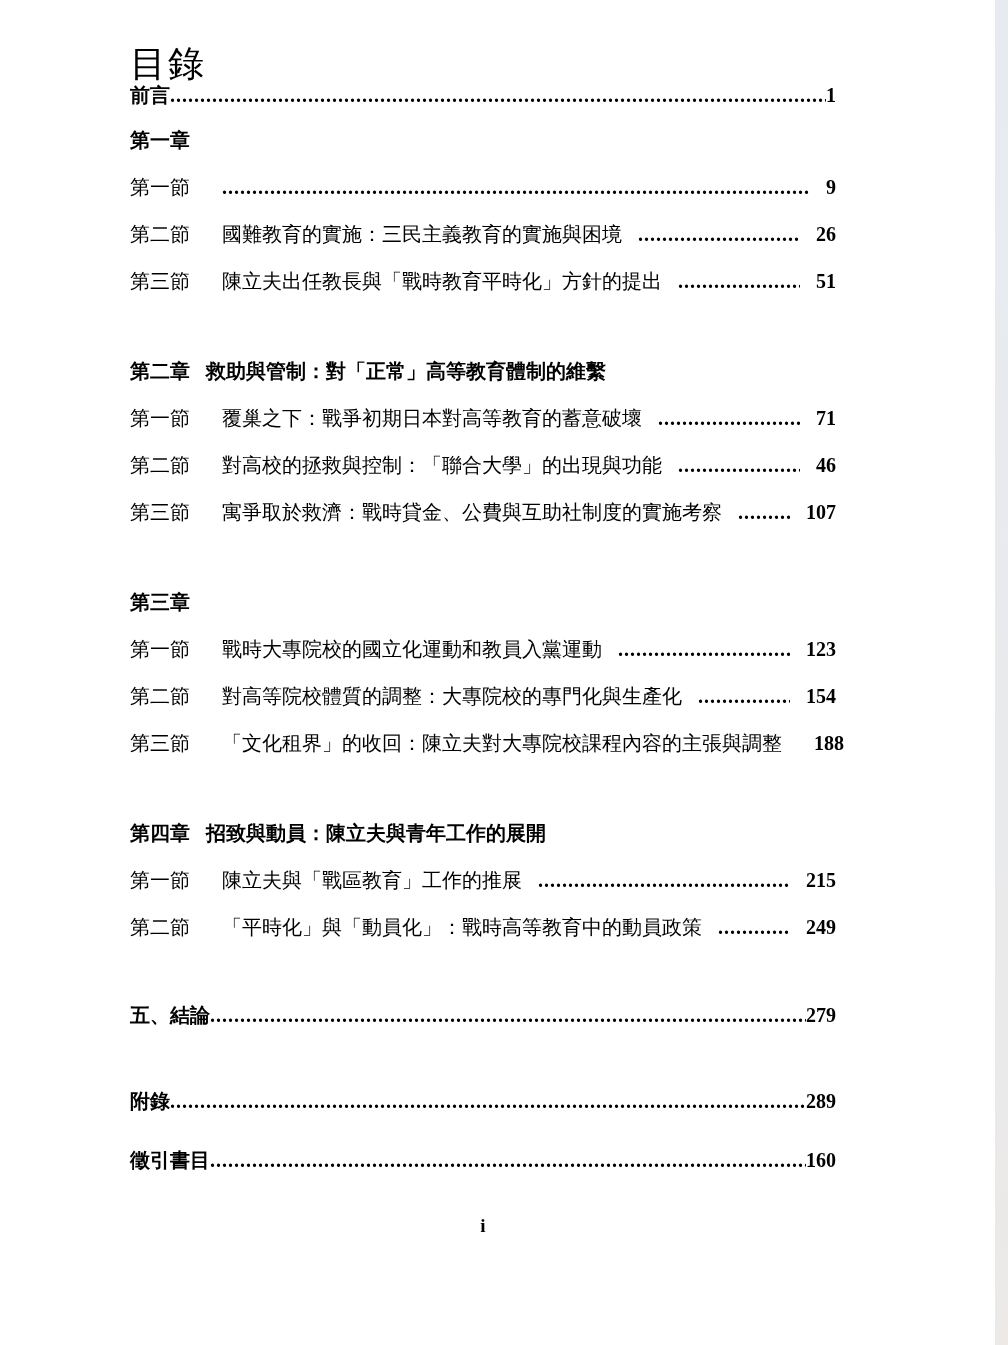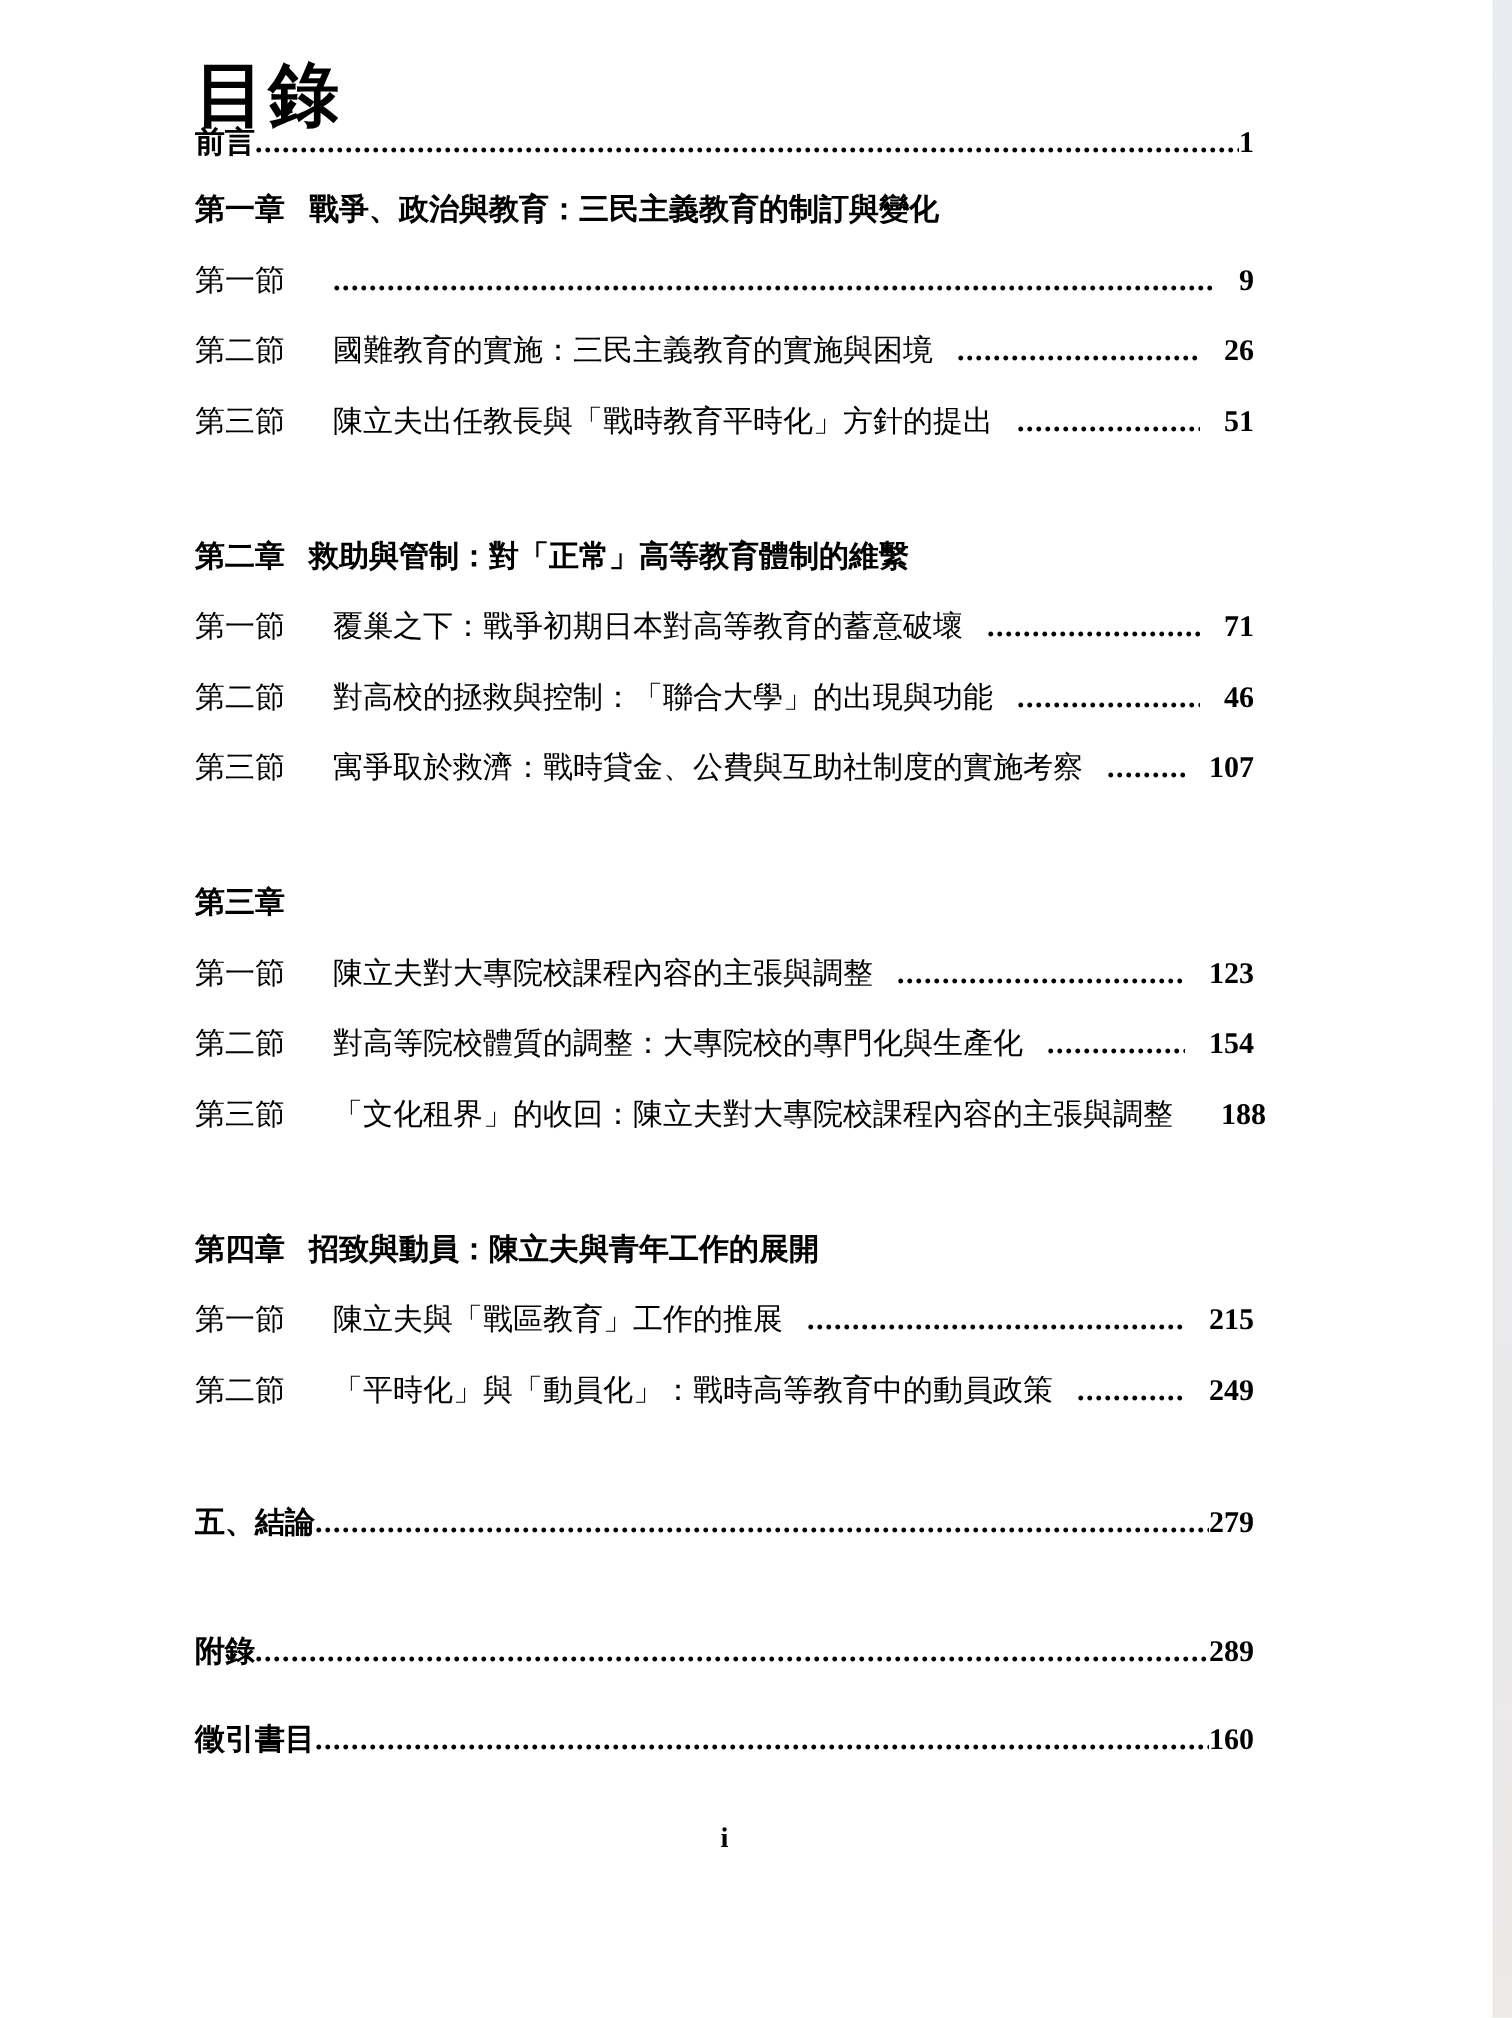--- a/index.html
+++ b/index.html
@@ -24,23 +24,23 @@
     background: linear-gradient(#e7ebf0, #e9eaec 60%, #ece9e7);
   }
   .content {
     position: absolute;
     left: 130px;
     top: 44px;
     width: 706px;
   }
   h1.doc-title {
     margin: 0;
-    font-size: 47px;
+    font-size: 36px;
     line-height: 40px;
-    font-weight: bold;
+    font-weight: normal;
     letter-spacing: 2px;
   }
   .toc-list {
     margin: 0;
     text-align: right;
   }
   .toc-line {
     display: flex;
     align-items: baseline;
     font-size: 20px;
@@ -94,21 +94,20 @@
 
   <div class="toc-list" id="toc-list">
       <div class="toc-line bold">
 
     <span class="ttl">前言</span>
     <span class="leader">................................................................................................................................................................................................................................................................................................................................................................................................................</span>
     <span class="pg">1</span>
   </div>
       <div class="toc-line mt-a bold">
     <span class="lbl">第一章</span>
-    <span class="ttl">戰爭、政治與教育：三民主義教育的制訂與變化</span>
 
   </div>
       <div class="toc-line mt-b">
     <span class="lbl">第一節</span>
     <span class="leader">................................................................................................................................................................................................................................................................................................................................................................................................................</span>
     <span class="pg">9</span>
   </div>
       <div class="toc-line mt-b">
     <span class="lbl">第二節</span>
     <span class="ttl">國難教育的實施：三民主義教育的實施與困境</span>
@@ -143,21 +142,21 @@
     <span class="ttl">寓爭取於救濟：戰時貸金、公費與互助社制度的實施考察</span>
     <span class="leader">................................................................................................................................................................................................................................................................................................................................................................................................................</span>
     <span class="pg">107</span>
   </div>
       <div class="toc-line mt-c bold">
     <span class="lbl">第三章</span>
 
   </div>
       <div class="toc-line mt-b">
     <span class="lbl">第一節</span>
-    <span class="ttl">陳立夫對大專院校課程內容的主張與調整</span>
+    <span class="ttl">戰時大專院校的國立化運動和教員入黨運動</span>
     <span class="leader">................................................................................................................................................................................................................................................................................................................................................................................................................</span>
     <span class="pg">123</span>
   </div>
       <div class="toc-line mt-b">
     <span class="lbl">第二節</span>
     <span class="ttl">對高等院校體質的調整：大專院校的專門化與生產化</span>
     <span class="leader">................................................................................................................................................................................................................................................................................................................................................................................................................</span>
     <span class="pg">154</span>
   </div>
       <div class="toc-line mt-b">

